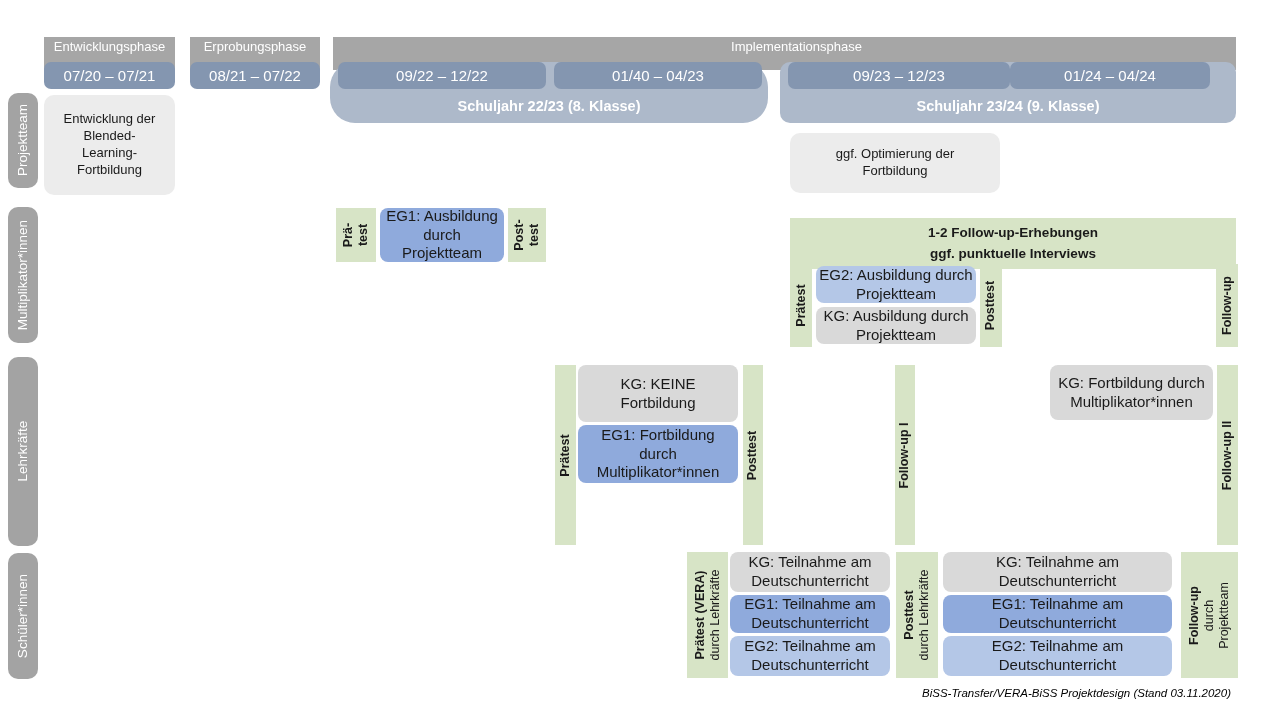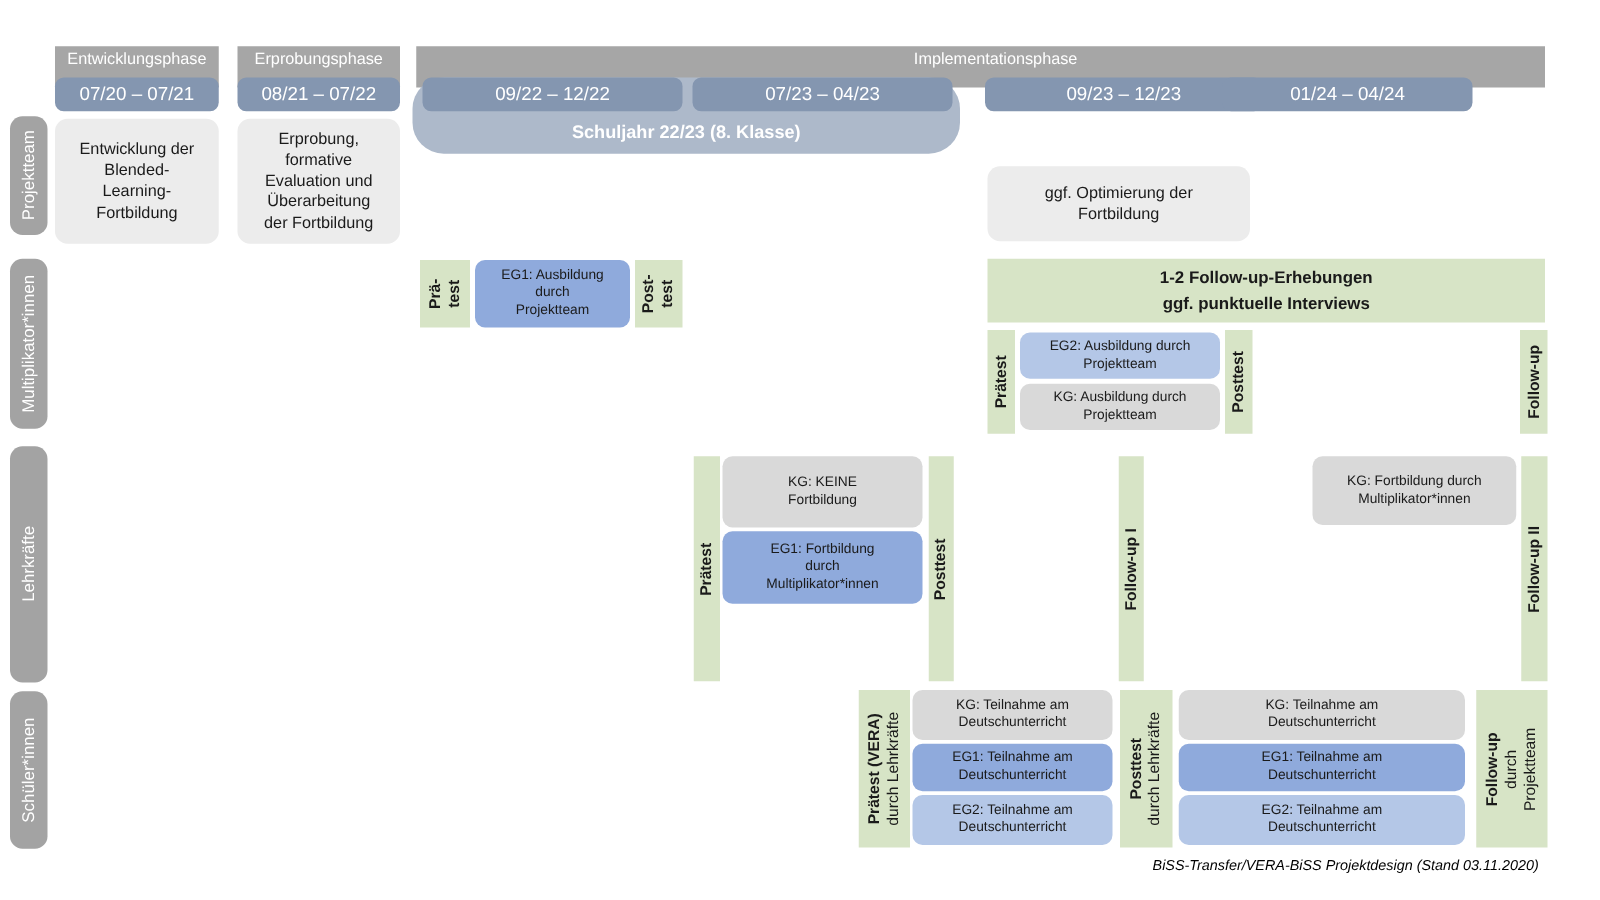--- a/index.html
+++ b/index.html
@@ -31,21 +31,21 @@
     display:flex;align-items:center;justify-content:center;font-size:13.5px;
   }
   
   .box{
     background:var(--box-gray);border-radius:10px;font-size:13px;
     display:flex;align-items:center;justify-content:center;text-align:center;
     white-space:pre-line;line-height:1.3;padding:4px;
   }
   
   .cell{
-    border-radius:8px;font-size:11px;display:flex;align-items:center;
+    border-radius:8px;font-size:15px;display:flex;align-items:center;
     justify-content:center;text-align:center;white-space:pre-line;line-height:1.25;
   }
   .c-eg1{background:var(--eg1-blue);}
   .c-eg2{background:var(--eg2-blue);}
   .c-kg{background:var(--kg-gray);}
   
   .gbar{background:var(--green);display:flex;align-items:center;justify-content:center;}
   .gbox{
     background:var(--green);font-weight:bold;font-size:13.5px;line-height:1.5;
     display:flex;align-items:center;justify-content:center;text-align:center;white-space:pre-line;
@@ -64,27 +64,30 @@
 
 <div class="canvas">
 
   <div class="abs phase" style="left:44px;top:37px;width:131px;">Entwicklungsphase</div>
   <div class="abs phase" style="left:190px;top:37px;width:130px;">Erprobungsphase</div>
   <div class="abs phase" style="left:333px;top:37px;width:903px;padding-left:24px;">Implementationsphase</div>
 
   <div class="abs sj" style="left:330px;top:62px;width:438px;height:61px;border-radius:25px;">
     <div class="sj-label">Schuljahr 22/23 (8. Klasse)</div>
   </div>
+  <div class="abs sj" style="left:780px;top:62px;width:456px;height:61px;">
+    <div class="sj-label">Schuljahr 23/24 (9. Klasse)</div>
+  </div>
 
   <div class="abs datebar" style="left:44px;top:62px;width:131px;">07/20 – 07/21</div>
   <div class="abs datebar" style="left:190px;top:62px;width:130px;">08/21 – 07/22</div>
   <div class="abs datebar" style="left:338px;top:62px;width:208px;">09/22 – 12/22</div>
-  <div class="abs datebar" style="left:554px;top:62px;width:208px;">07/23 – 04/23</div>
+  <div class="abs datebar" style="left:554px;top:62px;width:208px;">01/40 – 04/23</div>
   <div class="abs datebar" style="left:788px;top:62px;width:222px;">09/23 – 12/23</div>
-  <div class="abs datebar" style="left:978px;top:62px;width:200px;">01/24 – 04/24</div>
+  <div class="abs datebar" style="left:1010px;top:62px;width:200px;">01/24 – 04/24</div>
 
   <div class="abs rowlabel" style="left:8px;top:93px;width:30px;height:95px;">
     <div class="vrot">
         <span>Projektteam</span>
       </div>
   </div>
   <div class="abs rowlabel" style="left:8px;top:207px;width:30px;height:136px;">
     <div class="vrot">
         <span>Multiplikator*innen</span>
       </div>
@@ -97,45 +100,40 @@
   <div class="abs rowlabel" style="left:8px;top:553px;width:30px;height:126px;">
     <div class="vrot">
         <span>Schüler*innen</span>
       </div>
   </div>
 
   <div class="abs box" style="left:44px;top:95px;width:131px;height:100px;">Entwicklung der
 Blended-
 Learning-
 Fortbildung</div>
-  <div class="abs box" style="left:190px;top:95px;width:130px;height:100px;">Erprobung,
-formative
-Evaluation und
-Überarbeitung
-der Fortbildung</div>
   <div class="abs box" style="left:790px;top:133px;width:210px;height:60px;">ggf. Optimierung der
 Fortbildung</div>
 
   <div class="abs gbar" style="left:336px;top:208px;width:40px;height:54px;">
     <div class="vrot">
       <span class="vbold">Prä-</span>
       <span class="vbold">test</span>
     </div>
   </div>
   <div class="abs cell c-eg1" style="left:380px;top:208px;width:124px;height:54px;">EG1: Ausbildung
 durch
 Projektteam</div>
   <div class="abs gbar" style="left:508px;top:208px;width:38px;height:54px;">
     <div class="vrot">
       <span class="vbold">Post-</span>
       <span class="vbold">test</span>
     </div>
   </div>
 
-  <div class="abs gbox" style="left:790px;top:207px;width:446px;height:51px;">1-2 Follow-up-Erhebungen
+  <div class="abs gbox" style="left:790px;top:218px;width:446px;height:51px;">1-2 Follow-up-Erhebungen
 ggf. punktuelle Interviews</div>
   <div class="abs gbar" style="left:790px;top:264px;width:22px;height:83px;">
     <div class="vrot">
         <span class="vbold">Prätest</span>
       </div>
   </div>
   <div class="abs cell c-eg2" style="left:816px;top:266px;width:160px;height:37px;">EG2: Ausbildung durch
 Projektteam</div>
   <div class="abs cell c-kg" style="left:816px;top:307px;width:160px;height:37px;">KG: Ausbildung durch
 Projektteam</div>

